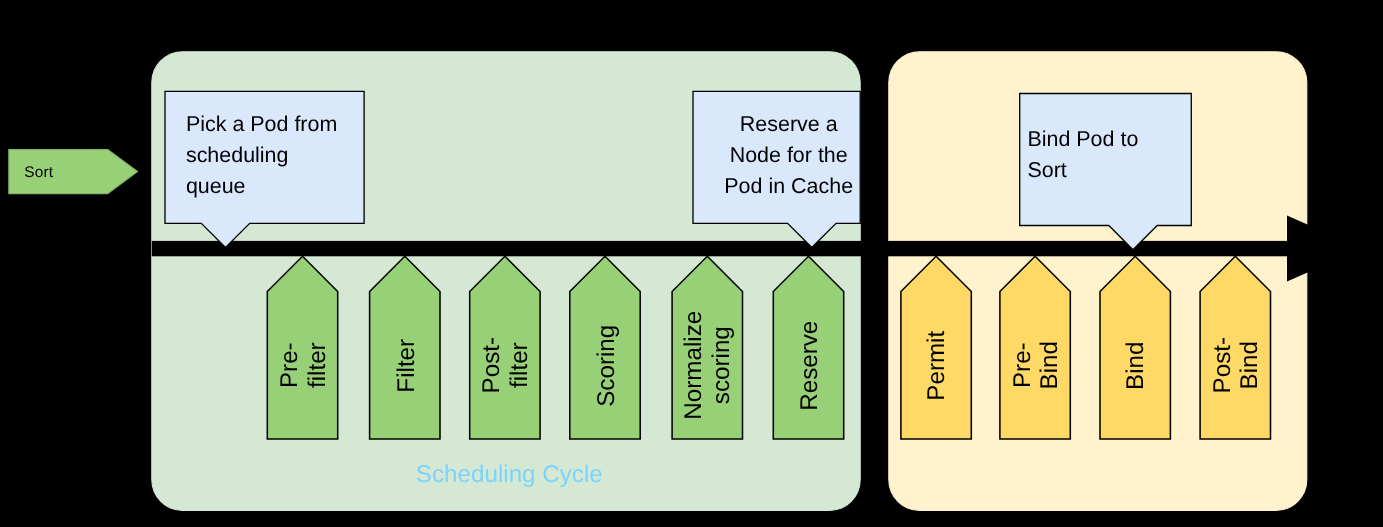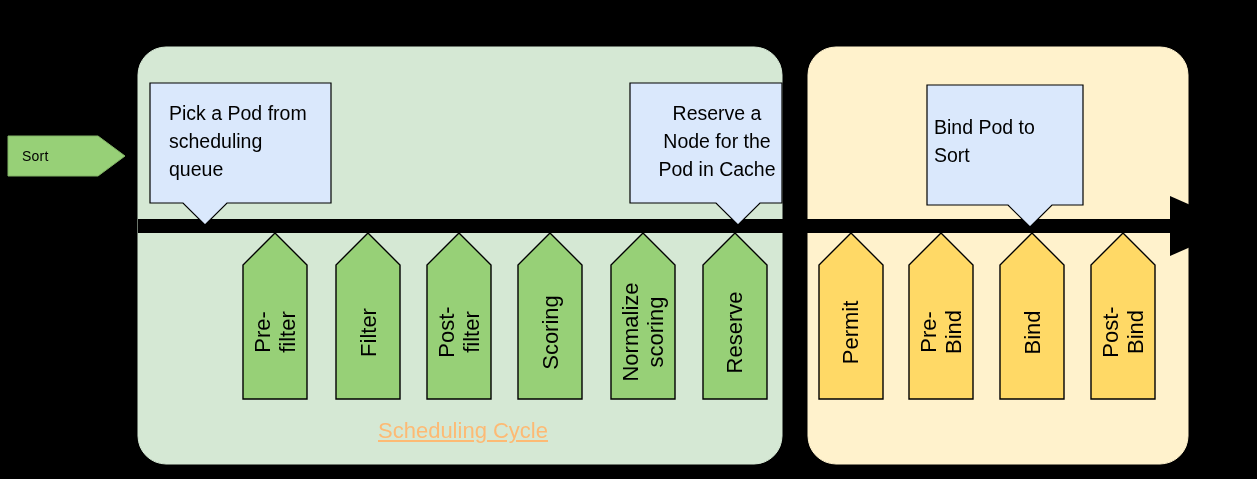--- a/index.html
+++ b/index.html
@@ -66,23 +66,22 @@
     pointer-events: auto;
   }
   .stage-label-inner {
     transform: rotate(-90deg);
     white-space: pre-line;
     text-align: center;
   }
   
   .cycle-caption {
     font-size: 22px;
-    color: #fdba74;
+    color: #7dd3fc;
     text-align: center;
-    text-decoration: underline;
   }
   #caption-scheduling { left: 288px; top: 418px; width: 350px; }
   #caption-binding    { left: 880px; top: 418px; width: 290px; }
 </style>
 </head>
 <body>
 
 <div id="stage">
 
   <svg width="1257" height="479" viewBox="0 0 1257 479">

